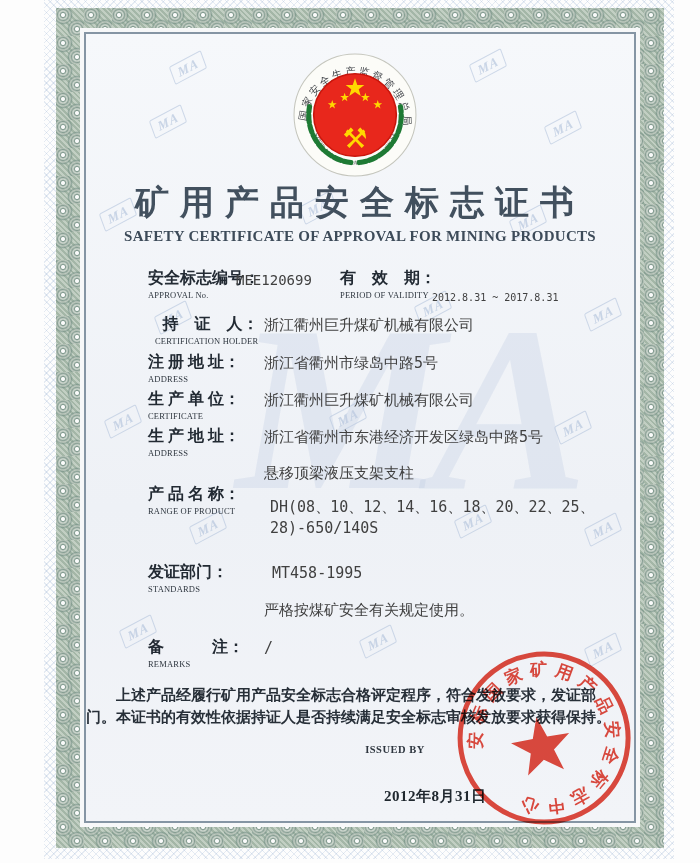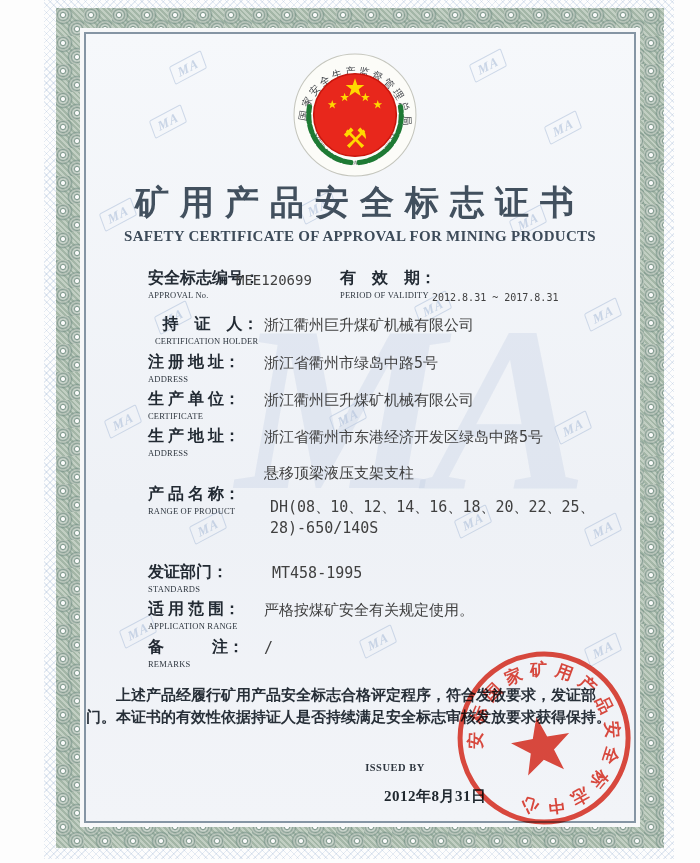--- a/index.html
+++ b/index.html
@@ -80,21 +80,21 @@
   .val{font-family:"DejaVu Sans Mono",monospace;font-size:15px;color:#404040;line-height:21px;}
 
   .abs{position:absolute;}
   .statement{
     position:absolute;left:86px;top:684px;width:528px;
     font-size:15px;line-height:22px;text-indent:2em;
     color:#272f38;font-weight:600;
   }
   .issuer{position:absolute;left:320px;top:742px;width:150px;text-align:center;}
   .issuer .cn{font-size:16.5px;font-weight:700;color:#222a33;letter-spacing:2px;}
-  .issuer .en{font-size:10.5px;font-weight:700;color:#2e363f;margin-top:20px;letter-spacing:.5px;}
+  .issuer .en{font-size:10.5px;font-weight:700;color:#2e363f;margin-top:2px;letter-spacing:.5px;}
   .issue-date{
     position:absolute;left:384px;top:787px;
     font-size:15px;font-weight:700;color:#20282f;letter-spacing:.5px;
   }
 
   
   .seal{position:absolute;left:452px;top:645px;z-index:3;transform:rotate(-10deg);mix-blend-mode:multiply;opacity:.92;}
   .seal .ring{fill:none;stroke:var(--seal_red,#e23b2e);stroke-width:5;}
   .seal .sealtext{fill:var(--seal_red,#e23b2e);font-family:"Liberation Serif",serif;font-size:17px;font-weight:700;letter-spacing:7px;}
   .seal .sealstar{fill:var(--seal_red,#e23b2e);}
@@ -203,24 +203,20 @@
     <div class="abs val" style="left:264px;top:463px">悬移顶梁液压支架支柱</div>
 
     <div class="abs val" style="left:270px;top:497px;width:352px">DH(08、10、12、14、16、18、20、22、25、28)-650/140S</div>
 
     <div class="abs lab" style="left:148px;top:562px">
       <div class="cn">发证部门：</div>
       <div class="en">STANDARDS</div>
     </div>
     <div class="abs val" style="left:272px;top:563px">MT458-1995</div>
 
-    <div class="abs lab" style="left:148px;top:599px">
-      <div class="cn">适 用 范 围：</div>
-      <div class="en">APPLICATION RANGE</div>
-    </div>
     <div class="abs val" style="left:264px;top:600px">严格按煤矿安全有关规定使用。</div>
 
     <div class="abs lab" style="left:148px;top:637px">
       <div class="cn">备　　　注：</div>
       <div class="en">REMARKS</div>
     </div>
     <div class="abs val" style="left:264px;top:638px">/</div>
 
     <div class="statement">上述产品经履行矿用产品安全标志合格评定程序，符合发放要求，发证部门。本证书的有效性依据持证人是否持续满足安全标志审核发放要求获得保持。</div>
 

